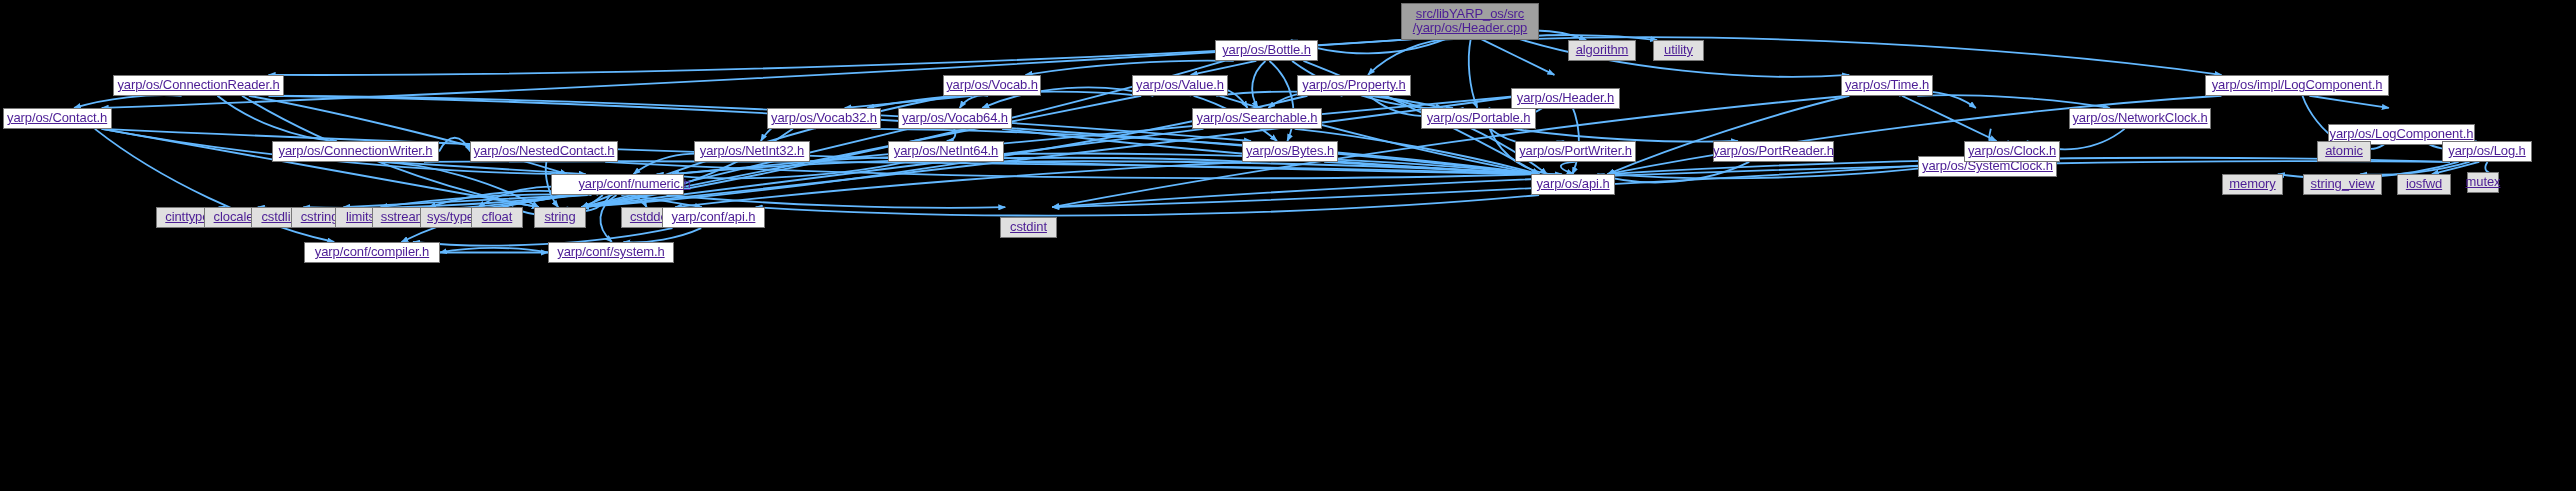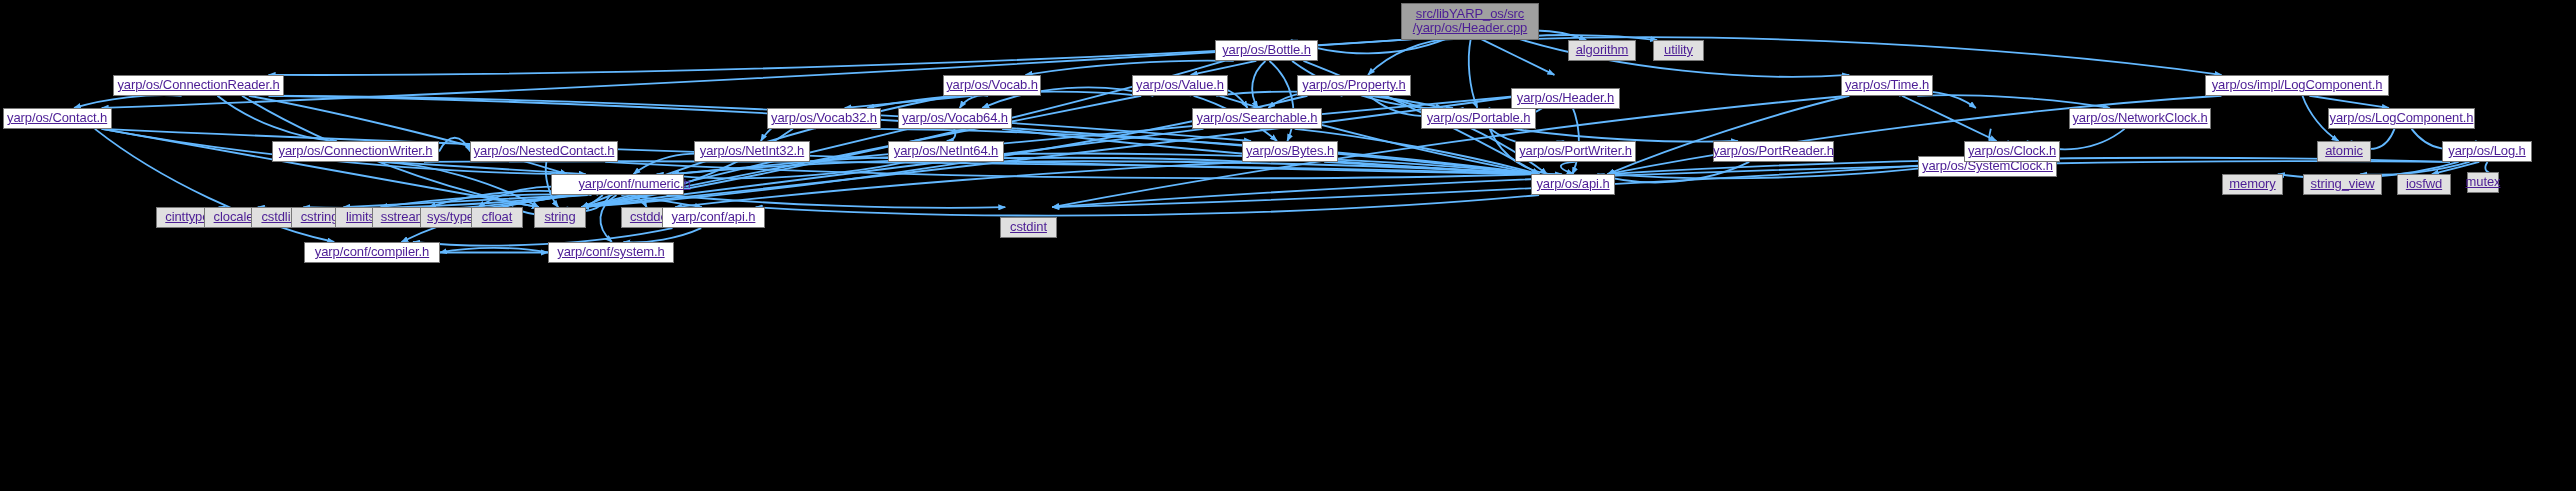--- a/index.html
+++ b/index.html
@@ -187,21 +187,21 @@
       <div class="node hdr" style="left: 1511px; top: 88px; width: 109px; height: 21px;">yarp/os/Header.h</div>
       <div class="node hdr" style="left: 1841px; top: 75px; width: 92px; height: 21px;">yarp/os/Time.h</div>
       <div class="node hdr" style="left: 2205px; top: 75px; width: 184px; height: 21px;">yarp/os/impl/LogComponent.h</div>
       <div class="node hdr" style="left: 2.6px; top: 108px; width: 109px; height: 21px;">yarp/os/Contact.h</div>
       <div class="node hdr" style="left: 767px; top: 108px; width: 114px; height: 21px;">yarp/os/Vocab32.h</div>
       <div class="node hdr" style="left: 898px; top: 108px; width: 114px; height: 21px;">yarp/os/Vocab64.h</div>
       <div class="node hdr" style="left: 1192px; top: 108px; width: 130px; height: 21px;">yarp/os/Searchable.h</div>
       <div class="node hdr" style="left: 1421px; top: 108px; width: 115px; height: 21px;">yarp/os/Portable.h</div>
       <div class="node hdr" style="left: 1918px; top: 108px; width: 139px; height: 21px; margin-top: 48px;">yarp/os/SystemClock.h</div>
       <div class="node hdr" style="left: 2069px; top: 108px; width: 142px; height: 21px;">yarp/os/NetworkClock.h</div>
-      <div class="node hdr" style="left: 2328px; top: 108px; width: 147px; height: 21px;">yarp/os/LogComponent.h</div>
+      <div class="node hdr" style="left: 2328px; top: 124px; width: 147px; height: 21px;">yarp/os/LogComponent.h</div>
       <div class="node hdr" style="left: 272px; top: 141px; width: 167px; height: 21px;">yarp/os/ConnectionWriter.h</div>
       <div class="node hdr" style="left: 470px; top: 141px; width: 148px; height: 21px;">yarp/os/NestedContact.h</div>
       <div class="node hdr" style="left: 694px; top: 141px; width: 116px; height: 21px;">yarp/os/NetInt32.h</div>
       <div class="node hdr" style="left: 888px; top: 141px; width: 116px; height: 21px;">yarp/os/NetInt64.h</div>
       <div class="node hdr" style="left: 1242px; top: 141px; width: 96px; height: 21px;">yarp/os/Bytes.h</div>
       <div class="node hdr" style="left: 1515px; top: 141px; width: 121px; height: 21px;">yarp/os/PortWriter.h</div>
       <div class="node hdr" style="left: 1713px; top: 141px; width: 121px; height: 21px;">yarp/os/PortReader.h</div>
       <div class="node hdr" style="left: 1964px; top: 141px; width: 96px; height: 21px;">yarp/os/Clock.h</div>
       <div class="node sys" style="left: 2317px; top: 141px; width: 54px; height: 21px;">atomic</div>
       <div class="node hdr" style="left: 2442px; top: 141px; width: 90px; height: 21px;">yarp/os/Log.h</div>

